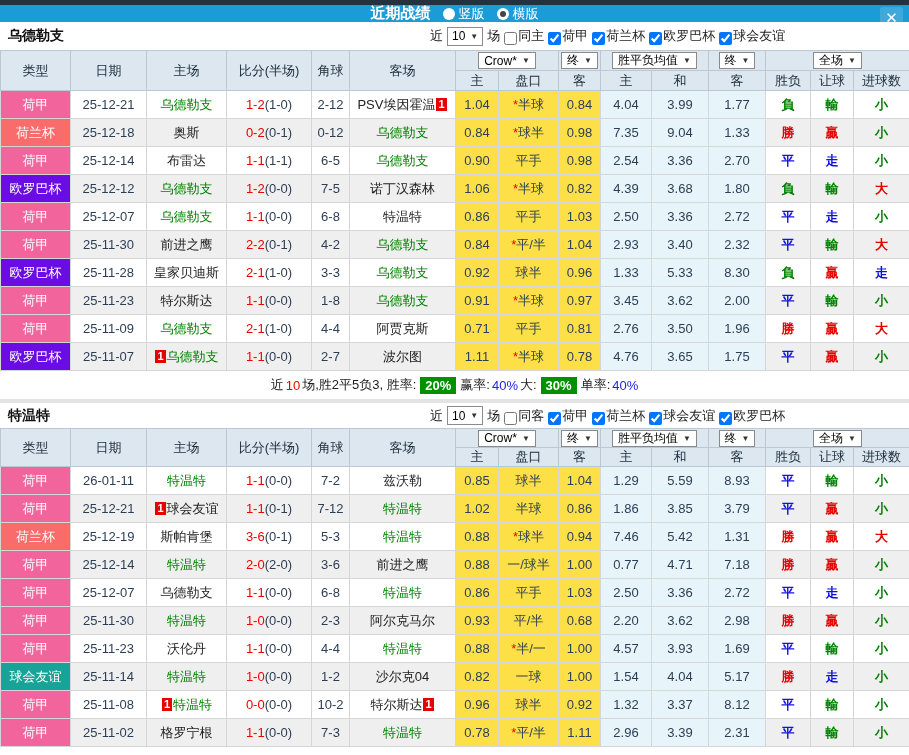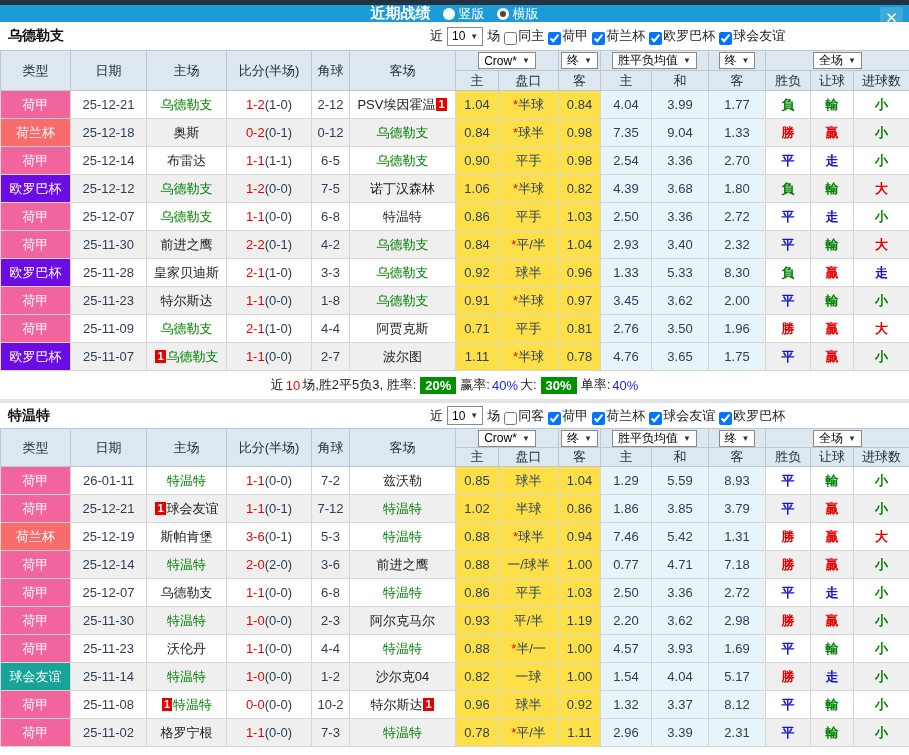--- a/index.html
+++ b/index.html
@@ -552,21 +552,21 @@
       </tr>
       <tr class="even">
         <td class="lg" style="background: rgb(242, 101, 156);">荷甲</td>
         <td class="alt navy">25-11-30</td>
         <td class="alt"><span class="green">特温特</span></td>
         <td class="alt"><span class="red">1-0</span><span class="navy">(0-0)</span></td>
         <td class="alt navy">2-3</td>
         <td class="alt"><span class="dark">阿尔克马尔</span></td>
         <td class="cream navy">0.93</td>
         <td class="cream"><span class="navy">平/半</span></td>
-        <td class="cream navy">1.19</td>
+        <td class="cream navy">0.68</td>
         <td class="blu navy">2.20</td>
         <td class="blu navy">3.62</td>
         <td class="blu navy">2.98</td>
         <td class="alt res" style="color: rgb(230, 0, 0);">勝</td>
         <td class="alt res" style="color: rgb(230, 0, 0);">贏</td>
         <td class="alt res" style="color: rgb(0, 128, 0);">小</td>
       </tr>
       <tr>
         <td class="lg" style="background: rgb(242, 101, 156);">荷甲</td>
         <td class="alt navy">25-11-23</td>

